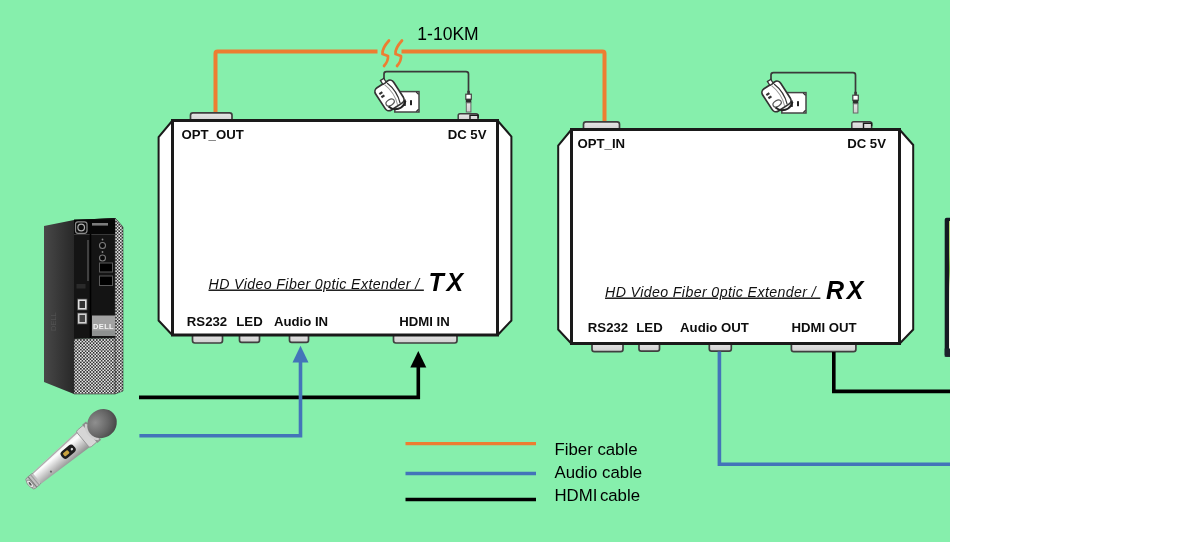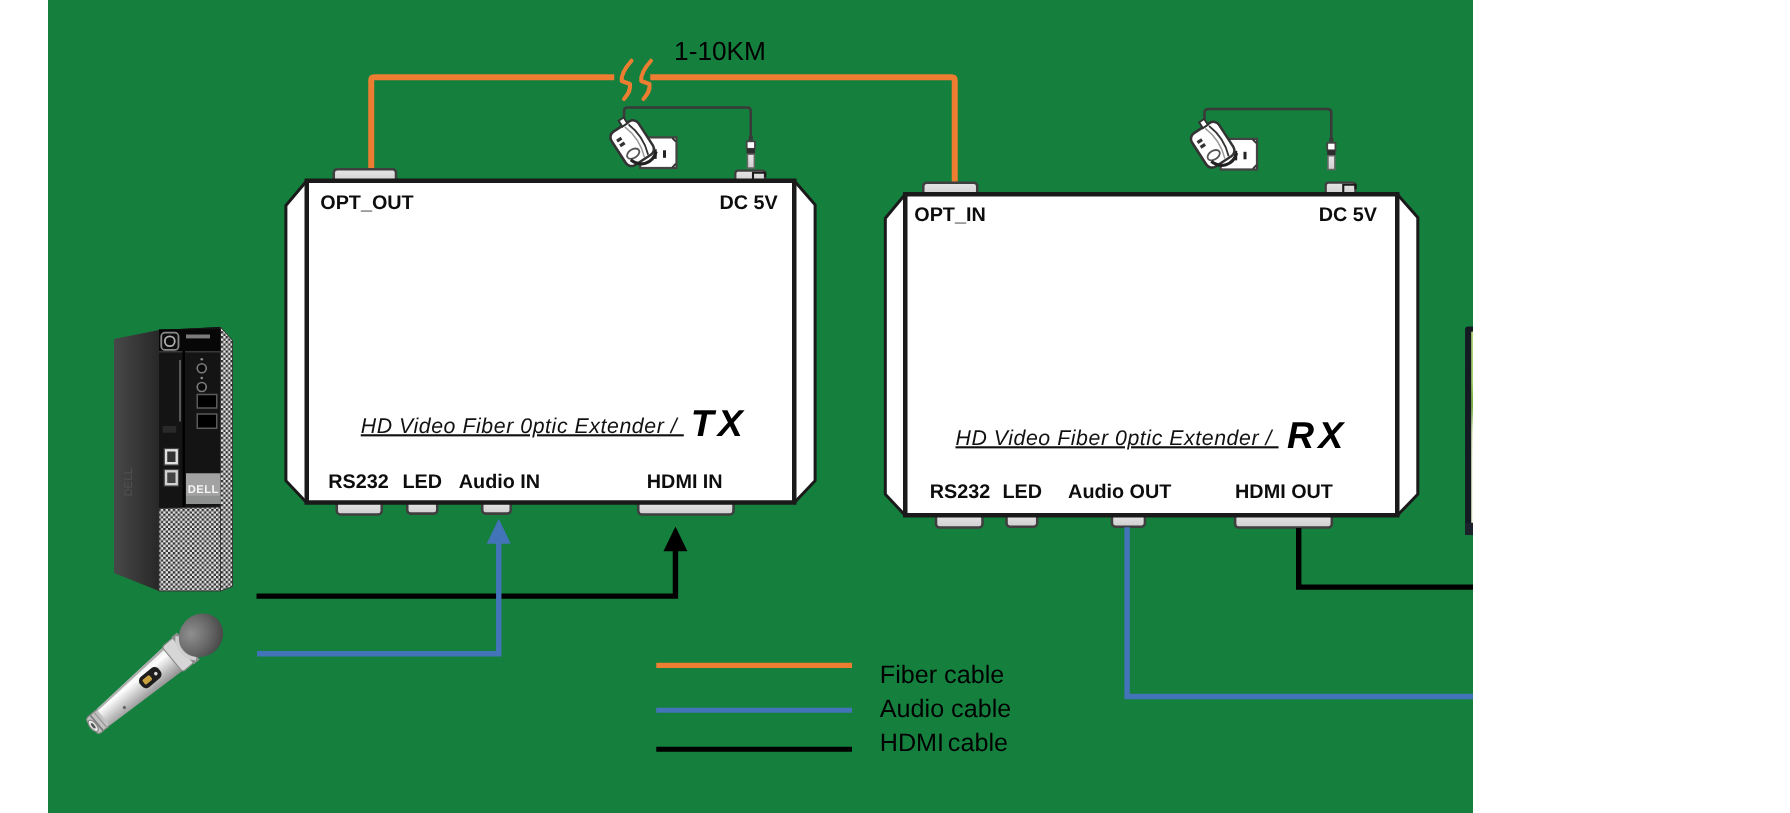--- a/index.html
+++ b/index.html
@@ -1,17 +1,17 @@
 <!DOCTYPE html>
 <html><head>
 <meta charset="utf-8">
 <style>
   html,body{margin:0;padding:0;background:#ffffff;}
-  #canvas{position:relative;width:950px;height:542px;background:#15803d;overflow:hidden;
-    font-family:"Liberation Sans", sans-serif;margin-left:32px;}
+  #canvas{position:relative;width:950px;height:542px;background:#86efac;overflow:hidden;
+    font-family:"Liberation Sans", sans-serif;}
   svg{display:block;}
 </style>
 </head>
 <body>
 <div id="canvas">
 <svg width="1193" height="542" viewBox="0 0 1193 542" font-family="Liberation Sans, sans-serif">
 <defs>
   <pattern id="mesh" width="3.2" height="3.2" patternUnits="userSpaceOnUse">
     <rect width="3.2" height="3.2" fill="#e8e8e8"></rect>
     <rect x="0" y="0" width="1.6" height="1.6" fill="#2c2c2c"></rect>

